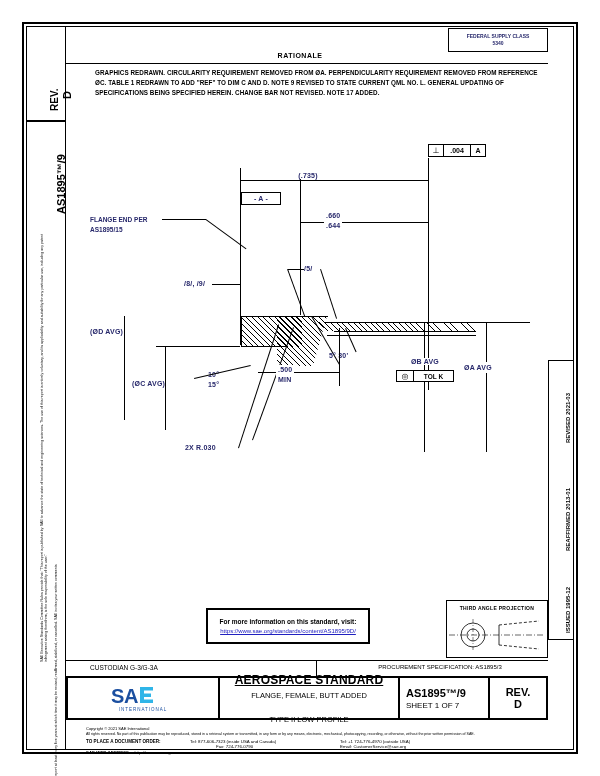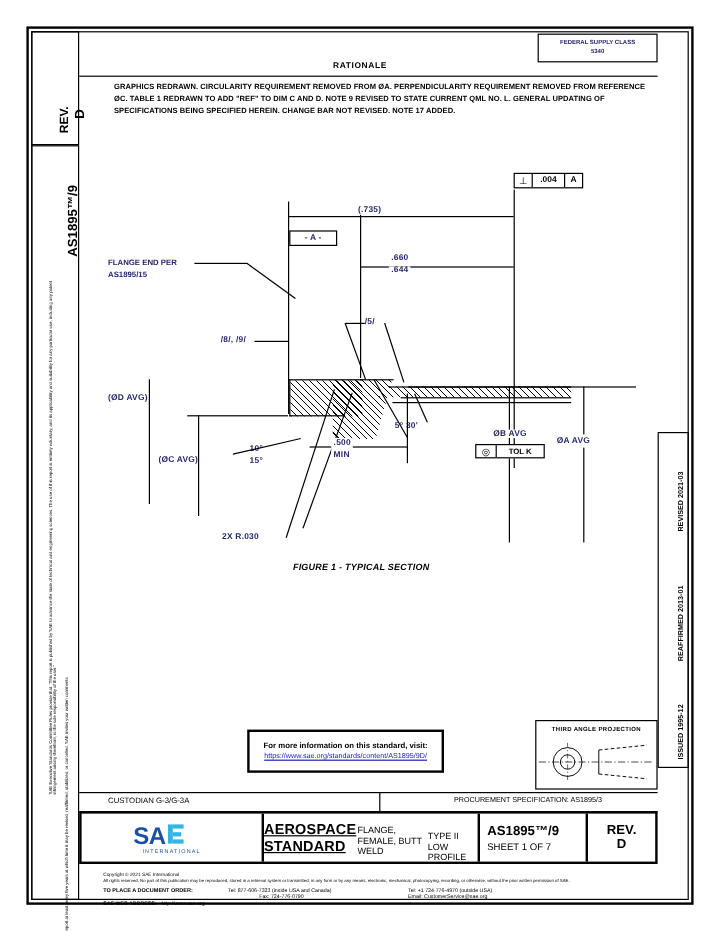--- a/index.html
+++ b/index.html
@@ -132,21 +132,20 @@
     <div class="ln" style="left:358px;top:192px;width:1px;height:130px;"></div>
     <div class="dim ctr" style="position:absolute;left:330px;top:228px;width:58px;background:#fff;">ØB AVG</div>
     <div class="bx b1" style="left:330px;top:240px;width:58px;height:12px;background:#fff;display:flex;align-items:stretch;">
       <span style="flex:0 0 16px;border-right:1px solid #000;display:flex;align-items:center;justify-content:center;font-size:8px;">◎</span>
       <span style="flex:1;display:flex;align-items:center;justify-content:center;font-size:6.5px;font-weight:bold;">TOL K</span>
     </div>
 
     <div class="ln" style="left:420px;top:192px;width:1px;height:130px;"></div>
     <div class="dim" style="position:absolute;left:398px;top:232px;background:#fff;padding:2px 0;">ØA AVG</div>
 
-    <div class="ctr" style="position:absolute;left:120px;top:338px;width:230px;font-size:7.5px;font-weight:bold;font-style:italic;letter-spacing:.2px;">FIGURE 1 - TYPICAL SECTION</div>
   </div>
 
   <div class="bx b2" style="left:206px;top:608px;width:164px;height:36px;background:#fff;display:flex;flex-direction:column;align-items:center;justify-content:center;gap:3px;">
     <span style="font-size:6.5px;font-weight:bold;">For more information on this standard, visit:</span>
     <a href="#" style="font-size:6px;text-decoration:underline;">https://www.sae.org/standards/content/AS1895/9D/</a>
   </div>
 
   <div class="bx b1" style="left:446px;top:600px;width:102px;height:58px;">
     <div class="ctr" style="font-size:5px;font-weight:bold;margin-top:4px;letter-spacing:.3px;">THIRD ANGLE PROJECTION</div>
     <svg width="100" height="40" viewBox="0 0 100 40" style="display:block;">
@@ -171,23 +170,23 @@
       <svg width="64" height="22" viewBox="0 0 64 22">
         <text x="0" y="18" font-family="Liberation Sans, sans-serif" font-size="20" font-weight="bold" fill="#1b4fa0" letter-spacing="-1">S</text>
         <text x="13" y="18" font-family="Liberation Sans, sans-serif" font-size="20" font-weight="bold" fill="#1b4fa0" letter-spacing="-1">A</text>
         <rect x="29" y="2" width="4" height="16" fill="#2fb5e8"></rect>
         <rect x="33" y="2" width="9" height="3.5" fill="#2fb5e8"></rect>
         <rect x="33" y="8.5" width="7" height="3.5" fill="#2fb5e8"></rect>
         <rect x="33" y="14.5" width="9" height="3.5" fill="#2fb5e8"></rect>
       </svg>
       <span style="font-size:4.5px;color:#1b4fa0;letter-spacing:1px;">INTERNATIONAL</span>
     </div>
-    <div style="flex:1;border-right:2px solid #000;display:flex;flex-direction:row;align-items:center;justify-content:center;">
+    <div style="flex:1;border-right:2px solid #000;display:flex;flex-direction:column;align-items:center;justify-content:center;">
       <span style="font-size:12px;font-weight:bold;text-decoration:underline;letter-spacing:.2px;">AEROSPACE STANDARD</span>
-      <span style="font-size:7.5px;margin-top:4px;">FLANGE, FEMALE, BUTT WELD</span>
+      <span style="font-size:7.5px;margin-top:4px;">FLANGE, FEMALE, BUTT ADDED</span>
       <span style="font-size:7.5px;margin-top:15px;">TYPE II LOW PROFILE</span>
     </div>
     <div style="flex:0 0 82px;border-right:2px solid #000;display:flex;flex-direction:column;justify-content:center;padding-left:6px;">
       <span style="font-size:11px;font-weight:bold;">AS1895™/9</span>
       <span style="font-size:8px;margin-top:2px;">SHEET 1 OF 7</span>
     </div>
     <div style="flex:0 0 56px;display:flex;flex-direction:column;align-items:center;justify-content:center;">
       <span style="font-size:11px;font-weight:bold;">REV.</span>
       <span style="font-size:11px;font-weight:bold;">D</span>
     </div>

